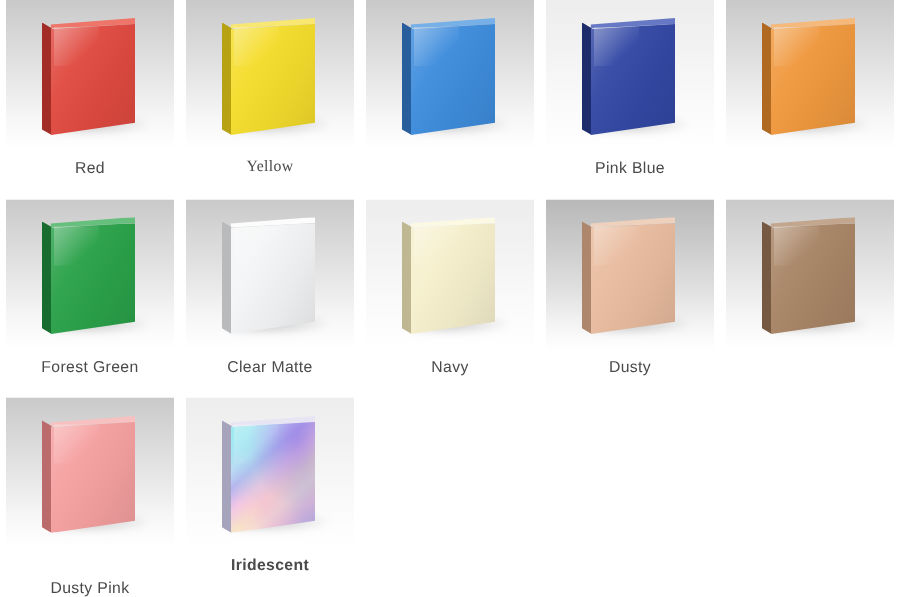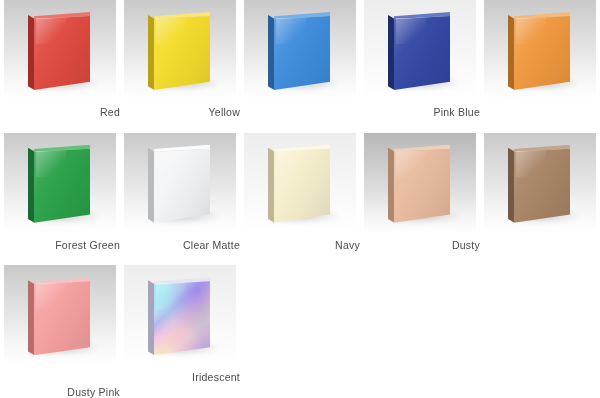--- a/index.html
+++ b/index.html
@@ -112,21 +112,21 @@
     height: 26px;
     background: linear-gradient(135deg, rgba(255,255,255,0.30), rgba(255,255,255,0) 70%);
     pointer-events: none;
   }
 
   .swatch-label {
     position: absolute;
     left: 0;
     right: 0;
     top: 106px;
-    text-align: right;
+    text-align: center;
     font-family: "Liberation Sans", sans-serif;
     font-size: 10.5px;
     color: #4a4a4a;
     letter-spacing: 0.25px;
     white-space: nowrap;
   }
 </style>
 </head>
 <body>
 
@@ -148,21 +148,21 @@
       <div class="backdrop"></div>
       <div class="panel-shadow"></div>
       <div class="panel">
         <div class="panel-side" style="background: rgb(217, 193, 23);"></div>
         <div class="panel-top" style="background: rgb(251, 233, 106);"></div>
         <div class="panel-front" style="background: rgb(245, 221, 44);">
           <div class="panel-front-sheen"></div>
         </div>
         <div class="panel-highlight"></div>
       </div>
-      <div class="swatch-label" style="color: rgb(74, 74, 74);">Yellow</div>
+      <div class="swatch-label" style="color: rgb(74, 74, 74); font-family: Liberation Serif, serif;">Yellow</div>
     </div>
     <div class="swatch-cell">
       <div class="backdrop"></div>
       <div class="panel-shadow"></div>
       <div class="panel">
         <div class="panel-side" style="background: rgb(47, 112, 184);"></div>
         <div class="panel-top" style="background: rgb(111, 171, 232);"></div>
         <div class="panel-front" style="background: rgb(63, 141, 221);">
           <div class="panel-front-sheen"></div>
         </div>
@@ -276,16 +276,16 @@
       <div class="panel-shadow"></div>
       <div class="panel">
         <div class="panel-side" style="background: rgb(198, 194, 224);"></div>
         <div class="panel-top" style="background: rgb(230, 227, 244);"></div>
         <div class="panel-front" style="background: linear-gradient(138deg, rgb(143, 230, 238) 0%, rgb(168, 232, 242) 12%, rgb(207, 214, 246) 26%, rgb(185, 169, 239) 36%, rgb(243, 199, 230) 48%, rgb(251, 230, 201) 60%, rgb(253, 243, 216) 70%, rgb(248, 207, 226) 82%, rgb(217, 195, 239) 92%, rgb(191, 212, 240) 100%);">
           <div style="position: absolute; inset: 0px; background: radial-gradient(at 78% 14%, rgba(150, 130, 235, 0.7) 0%, rgba(150, 130, 235, 0) 52%), radial-gradient(at 18% 22%, rgba(120, 225, 235, 0.6) 0%, rgba(120, 225, 235, 0) 48%), radial-gradient(at 42% 72%, rgba(255, 190, 220, 0.65) 0%, rgba(255, 190, 220, 0) 52%), radial-gradient(at 88% 86%, rgba(190, 175, 240, 0.55) 0%, rgba(190, 175, 240, 0) 50%);"></div>
           <div class="panel-front-sheen"></div>
         </div>
         <div class="panel-highlight"></div>
       </div>
-      <div class="swatch-label" style="color: rgb(74, 74, 74);">Iridescent</div>
+      <div class="swatch-label" style="color: rgb(74, 74, 74); font-weight: bold;">Iridescent</div>
     </div>
     <div class="swatch-cell empty"></div>
   </div>
 
 </body></html>

